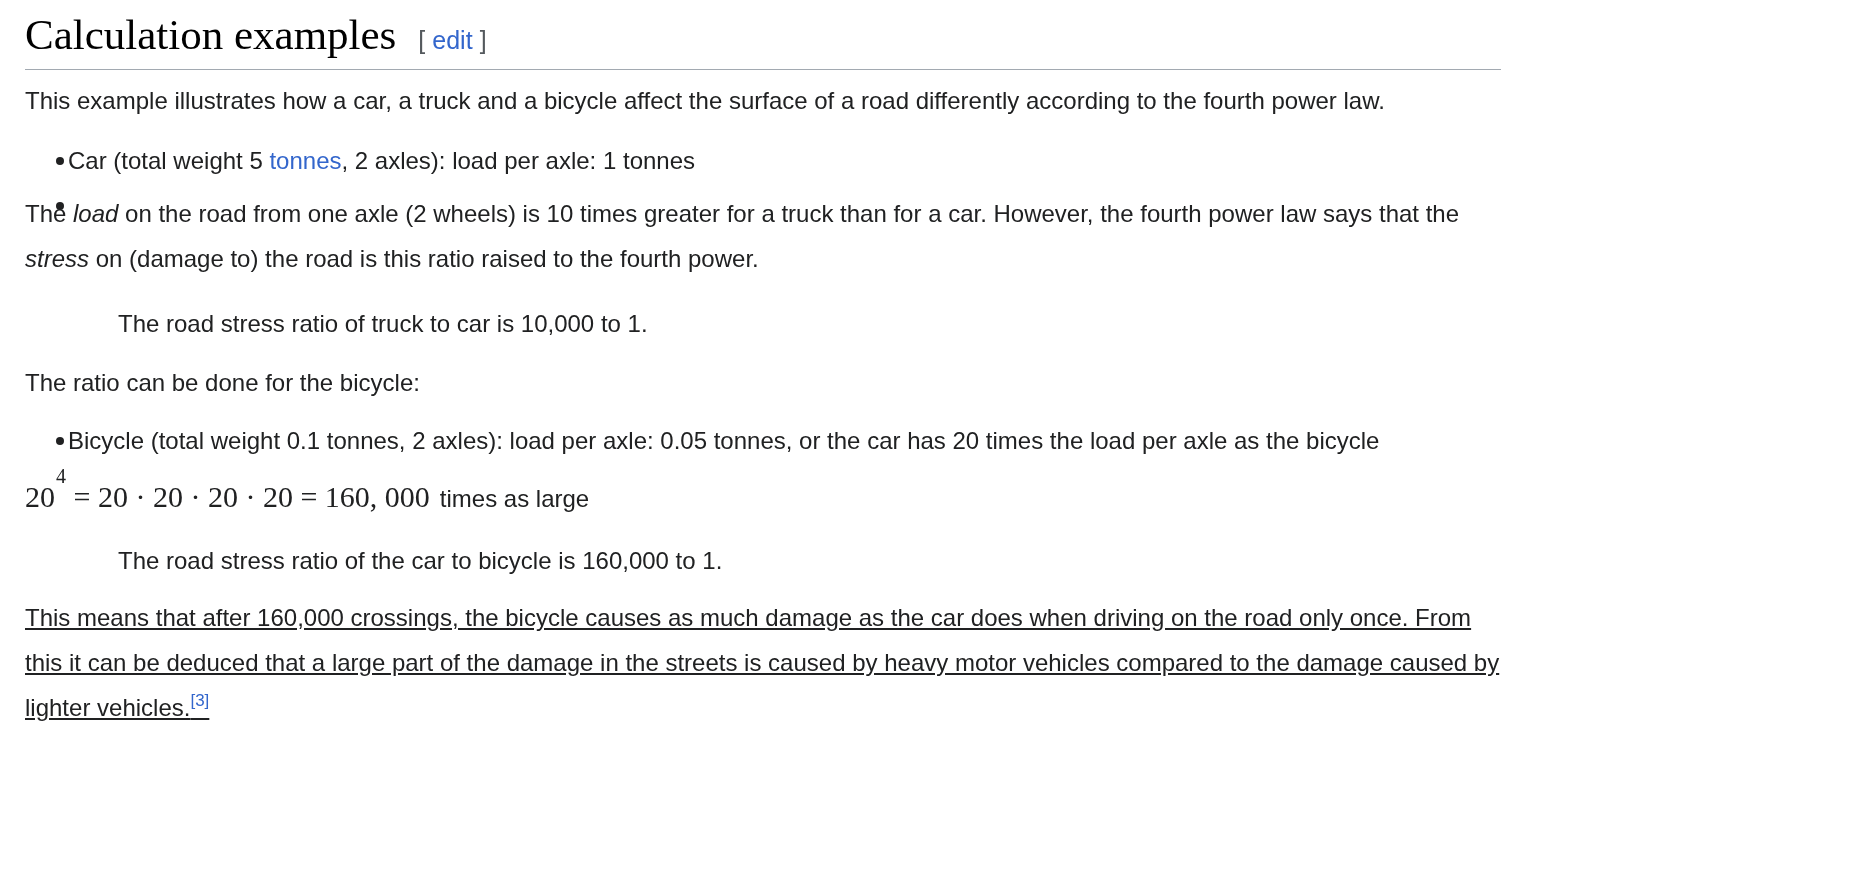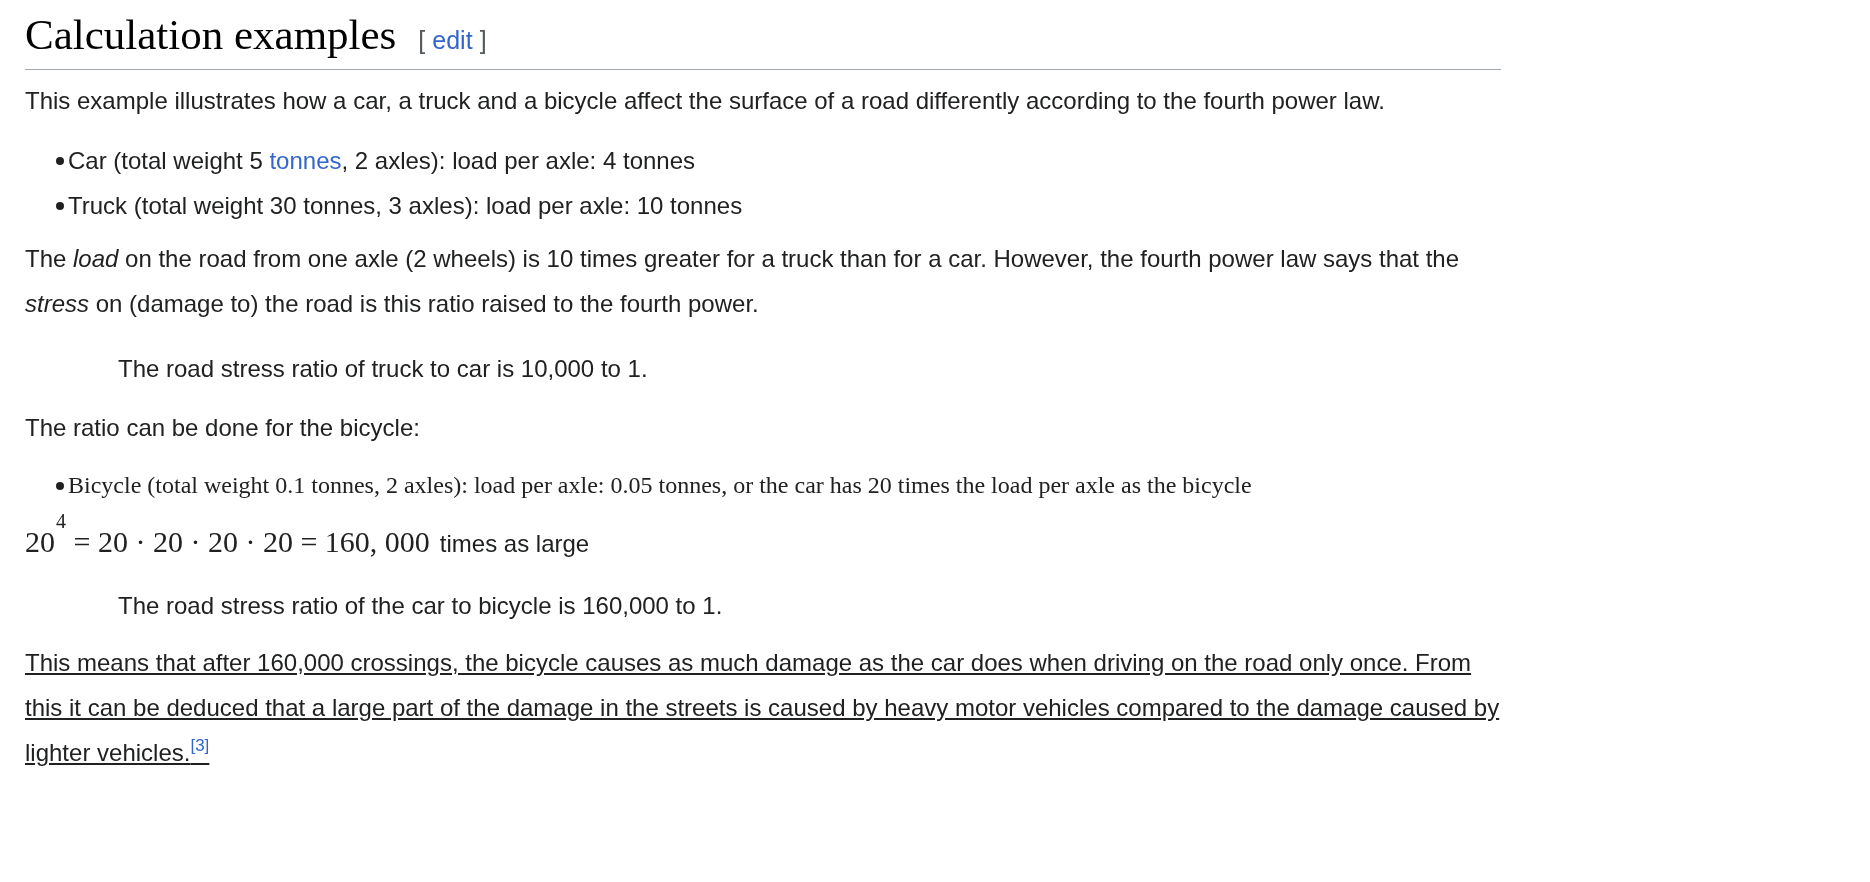--- a/index.html
+++ b/index.html
@@ -76,21 +76,21 @@
     font-family: "Liberation Sans", "DejaVu Sans", sans-serif;
     font-size: 24px;
     margin-left: 10px;
   }
 
   .stress-para { margin-top: 8px; }
   dl.ratio-note { margin-top: 20px; }
   dl.ratio-note dd { margin: 0 0 0 93px; line-height: 45px; }
   dl.ratio-note.second { margin-top: 15px; }
   .bicycle-intro { margin-top: 14px; }
-  ul.vlist.second { margin-top: 13px; font-family: Liberation Serif, serif; }
+  ul.vlist.second { margin-top: 13px; }
   .formula.second { margin-top: 10px; }
   .conclusion { margin-top: 12px; text-decoration: underline; }
 
   sup.reference {
     font-size: 17px;
     line-height: 0;
     position: relative;
     top: -1px;
   }
   i { font-style: italic; }
@@ -100,22 +100,22 @@
 
 <div class="content">
 
   <h2 class="section-heading">
     <span>Calculation examples</span><span class="editsection"><span class="bracket">[</span><a>edit</a><span class="bracket">]</span></span>
   </h2>
 
   <p class="body-text intro">This example illustrates how a car, a truck and a bicycle affect the surface of a road differently according to the fourth power law.</p>
 
   <ul class="vlist">
-    <li><span class="bullet"></span><span>Car (total weight 5 </span><a>tonnes</a><span>, 2 axles): load per axle: 4 tonnes</span></li>
-    <li><span class="bullet"></span><span>Truck (total weight 30 tonnes, 3 axles): load per axle: 10 tonnes</span></li>
+    <li><span class="bullet"></span><span>Car (total weight 5 </span><a>tonnes</a><span>, 2 axles): load per axle: 1 tonnes</span></li>
+    <li><span class="bullet"></span></li>
   </ul>
 
 
   <p class="body-text stress-para"><span>The </span><i>load</i><span> on the road from one axle (2 wheels) is 10 times greater for a truck than for a car. However, the fourth power law says that the </span><i>stress</i><span> on (damage to) the road is this ratio raised to the fourth power.</span></p>
 
   <dl class="ratio-note">
     <dd>The road stress ratio of truck to car is 10,000 to 1.</dd>
   </dl>
 
   <p class="body-text bicycle-intro">The ratio can be done for the bicycle:</p>

